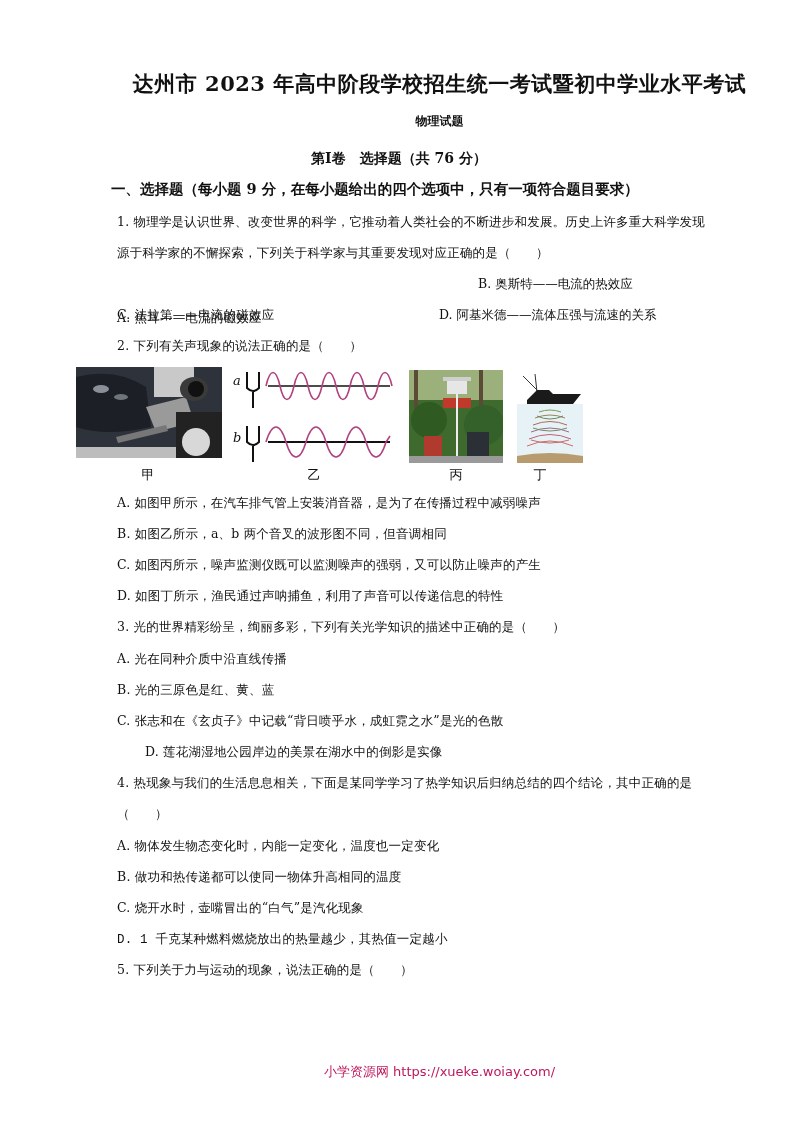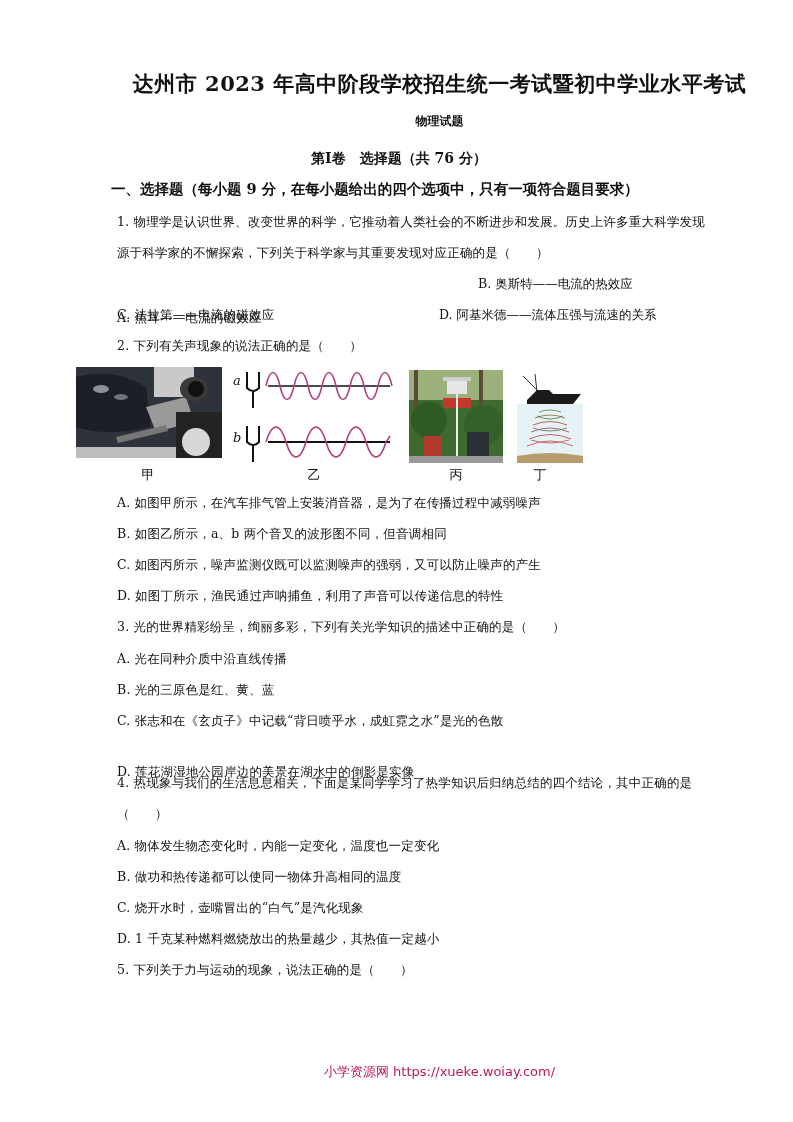--- a/index.html
+++ b/index.html
@@ -116,29 +116,29 @@
   <div class="abs line" style="top:526px;">B. 如图乙所示，a、b 两个音叉的波形图不同，但音调相同</div>
   <div class="abs line" style="top:557px;">C. 如图丙所示，噪声监测仪既可以监测噪声的强弱，又可以防止噪声的产生</div>
   <div class="abs line" style="top:588px;">D. 如图丁所示，渔民通过声呐捕鱼，利用了声音可以传递信息的特性</div>
 </div>
 
 <div>
   <div class="abs line" style="top:619px;">3. 光的世界精彩纷呈，绚丽多彩，下列有关光学知识的描述中正确的是（　　）</div>
   <div class="abs line" style="top:651px;">A. 光在同种介质中沿直线传播</div>
   <div class="abs line" style="top:682px;">B. 光的三原色是红、黄、蓝</div>
   <div class="abs line" style="top:713px;">C. 张志和在《玄贞子》中记载“背日喷乎水，成虹霓之水”是光的色散</div>
-  <div class="abs line" style="top:764px;">D. 莲花湖湿地公园岸边的美景在湖水中的倒影是实像</div>
+  <div class="abs line" style="top:744px;margin-left:28px;">D. 莲花湖湿地公园岸边的美景在湖水中的倒影是实像</div>
 </div>
 
 <div>
   <div class="abs line" style="top:775px;">4. 热现象与我们的生活息息相关，下面是某同学学习了热学知识后归纳总结的四个结论，其中正确的是</div>
   <div class="abs line" style="top:806px;">（　　）</div>
   <div class="abs line" style="top:838px;">A. 物体发生物态变化时，内能一定变化，温度也一定变化</div>
   <div class="abs line" style="top:869px;">B. 做功和热传递都可以使同一物体升高相同的温度</div>
   <div class="abs line" style="top:900px;">C. 烧开水时，壶嘴冒出的“白气”是汽化现象</div>
-  <div class="abs line" style="top:931px;">D. 1 千克某种燃料燃烧放出的热量越少，其热值一定越小</div>
+  <div class="abs line" style="top:931px;font-family:Liberation Mono, monospace;">D. 1 千克某种燃料燃烧放出的热量越少，其热值一定越小</div>
 </div>
 
 <div>
   <div class="abs line" style="top:962px;">5. 下列关于力与运动的现象，说法正确的是（　　）</div>
 </div>
 
 <div class="abs footer" style="top:1063px;">小学资源网 https://xueke.woiay.com/</div>
 
 </body></html>

